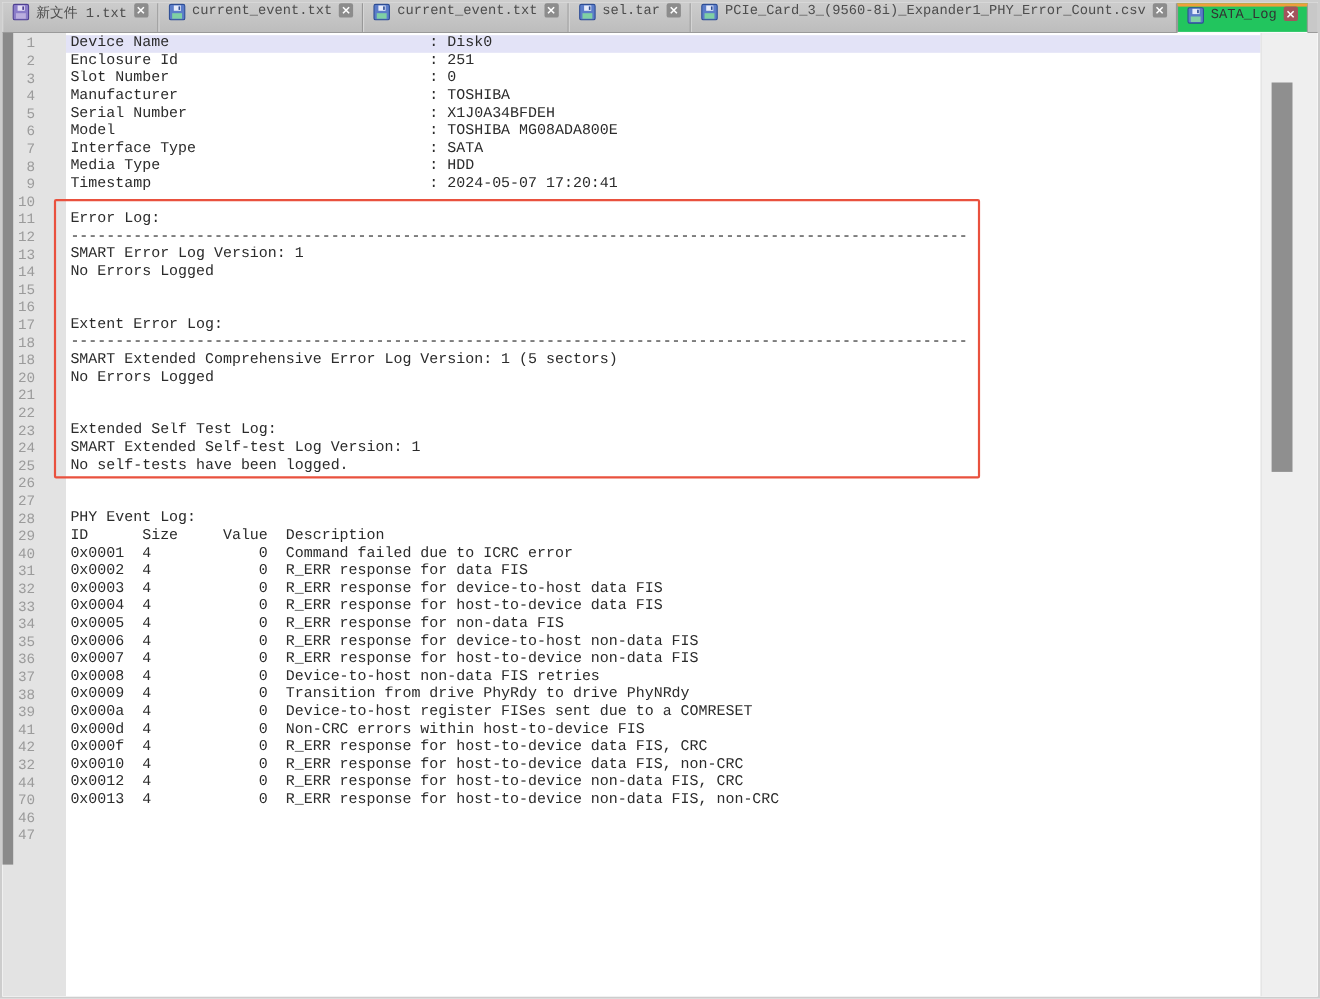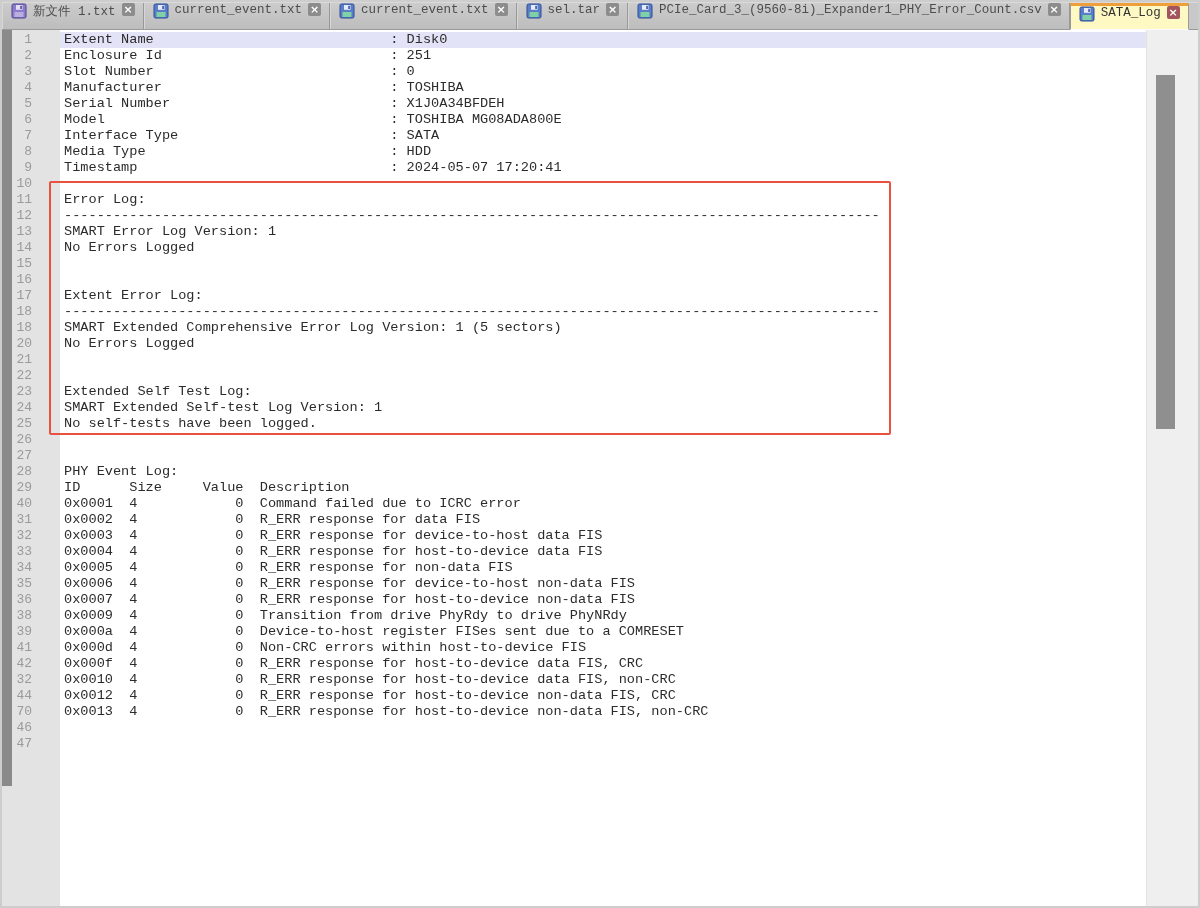--- a/index.html
+++ b/index.html
@@ -29,21 +29,21 @@
     background:linear-gradient(#cccccc,#bdbdbd);
     border-right:1px solid #989898;
     border-left:1px solid #d6d6d6;
     font-family:"Liberation Mono", monospace;
     font-size:12.5px;
     color:#4d4d4d;
     white-space:nowrap;
     cursor:default;
   }
   .tab.active {
-    background:#fef9c3;
+    background:#22c55e;
     border-top:3px solid #ee9f3c;
     border-left:1px solid #9a9a9a;
     border-right:1px solid #9a9a9a;
     margin-bottom:-1px;
     border-bottom:1px solid #fbfbfb;
     color:#333333;
   }
   .tab-close {
     display:inline-flex; align-items:center; justify-content:center;
     width:13px; height:13px;
@@ -219,21 +219,21 @@
 
   <div class="editor">
     <div class="gutter-bg"></div>
     <div class="gutter-strip"></div>
 
     <div class="code">
 
         <div class="line current-line">
           <span class="ln">1</span>
           <span class="ln-gap"></span>
-          <span class="line-text">Extent Name                             : Disk0</span>
+          <span class="line-text">Device Name                             : Disk0</span>
         </div>
 
         <div class="line">
           <span class="ln">2</span>
           <span class="ln-gap"></span>
           <span class="line-text">Enclosure Id                            : 251</span>
         </div>
 
         <div class="line">
           <span class="ln">3</span>
@@ -432,20 +432,25 @@
           <span class="ln-gap"></span>
           <span class="line-text">0x0006  4            0  R_ERR response for device-to-host non-data FIS</span>
         </div>
 
         <div class="line">
           <span class="ln">36</span>
           <span class="ln-gap"></span>
           <span class="line-text">0x0007  4            0  R_ERR response for host-to-device non-data FIS</span>
         </div>
 
+        <div class="line">
+          <span class="ln">37</span>
+          <span class="ln-gap"></span>
+          <span class="line-text">0x0008  4            0  Device-to-host non-data FIS retries</span>
+        </div>
 
         <div class="line">
           <span class="ln">38</span>
           <span class="ln-gap"></span>
           <span class="line-text">0x0009  4            0  Transition from drive PhyRdy to drive PhyNRdy</span>
         </div>
 
         <div class="line">
           <span class="ln">39</span>
           <span class="ln-gap"></span>

